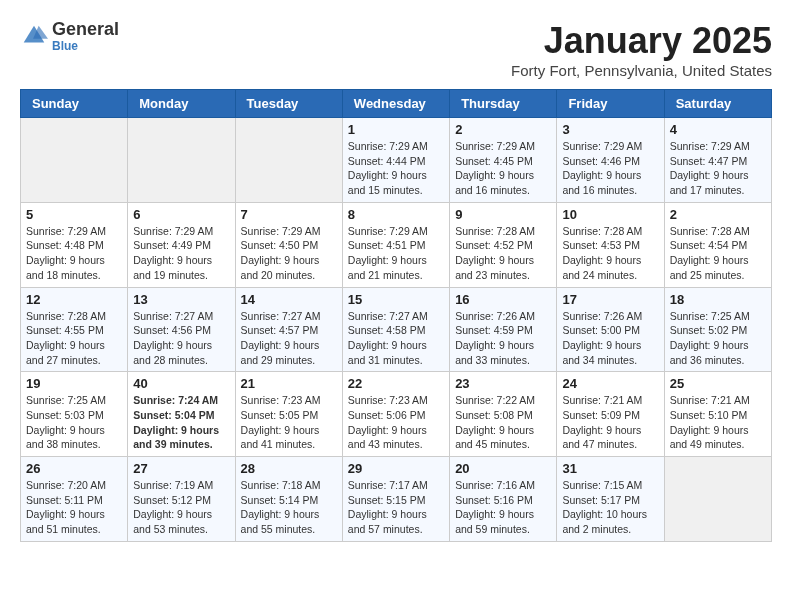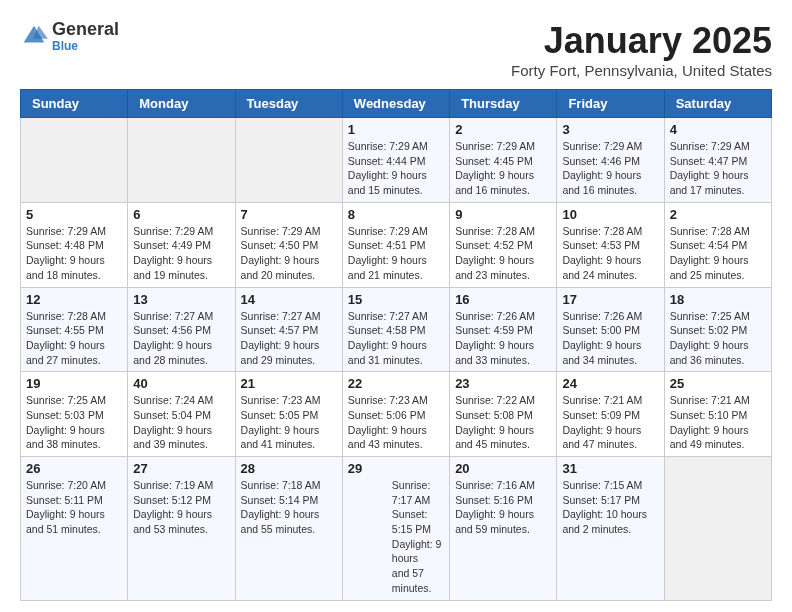--- a/index.html
+++ b/index.html
@@ -267,21 +267,21 @@
       <tr>
         <td>
           <span class="day-num">19</span>
           <div class="day-info" style="white-space: pre-line;">Sunrise: 7:25 AM
 Sunset: 5:03 PM
 Daylight: 9 hours
 and 38 minutes.</div>
         </td>
         <td>
           <span class="day-num">40</span>
-          <div class="day-info" style="white-space: pre-line;">Sunrise: 7:24 AM
+          <div class="day-info" style="white-space: pre-line; font-weight: bold;">Sunrise: 7:24 AM
 Sunset: 5:04 PM
 Daylight: 9 hours
 and 39 minutes.</div>
         </td>
         <td>
           <span class="day-num">21</span>
           <div class="day-info" style="white-space: pre-line;">Sunrise: 7:23 AM
 Sunset: 5:05 PM
 Daylight: 9 hours
 and 41 minutes.</div>
@@ -332,21 +332,21 @@
         </td>
         <td>
           <span class="day-num">28</span>
           <div class="day-info" style="white-space: pre-line;">Sunrise: 7:18 AM
 Sunset: 5:14 PM
 Daylight: 9 hours
 and 55 minutes.</div>
         </td>
         <td>
           <span class="day-num">29</span>
-          <div class="day-info" style="white-space: pre-line; margin-left: 44px;">Sunrise: 7:17 AM
+          <div class="day-info" style="white-space: pre-line;">Sunrise: 7:17 AM
 Sunset: 5:15 PM
 Daylight: 9 hours
 and 57 minutes.</div>
         </td>
         <td>
           <span class="day-num">20</span>
           <div class="day-info" style="white-space: pre-line;">Sunrise: 7:16 AM
 Sunset: 5:16 PM
 Daylight: 9 hours
 and 59 minutes.</div>

